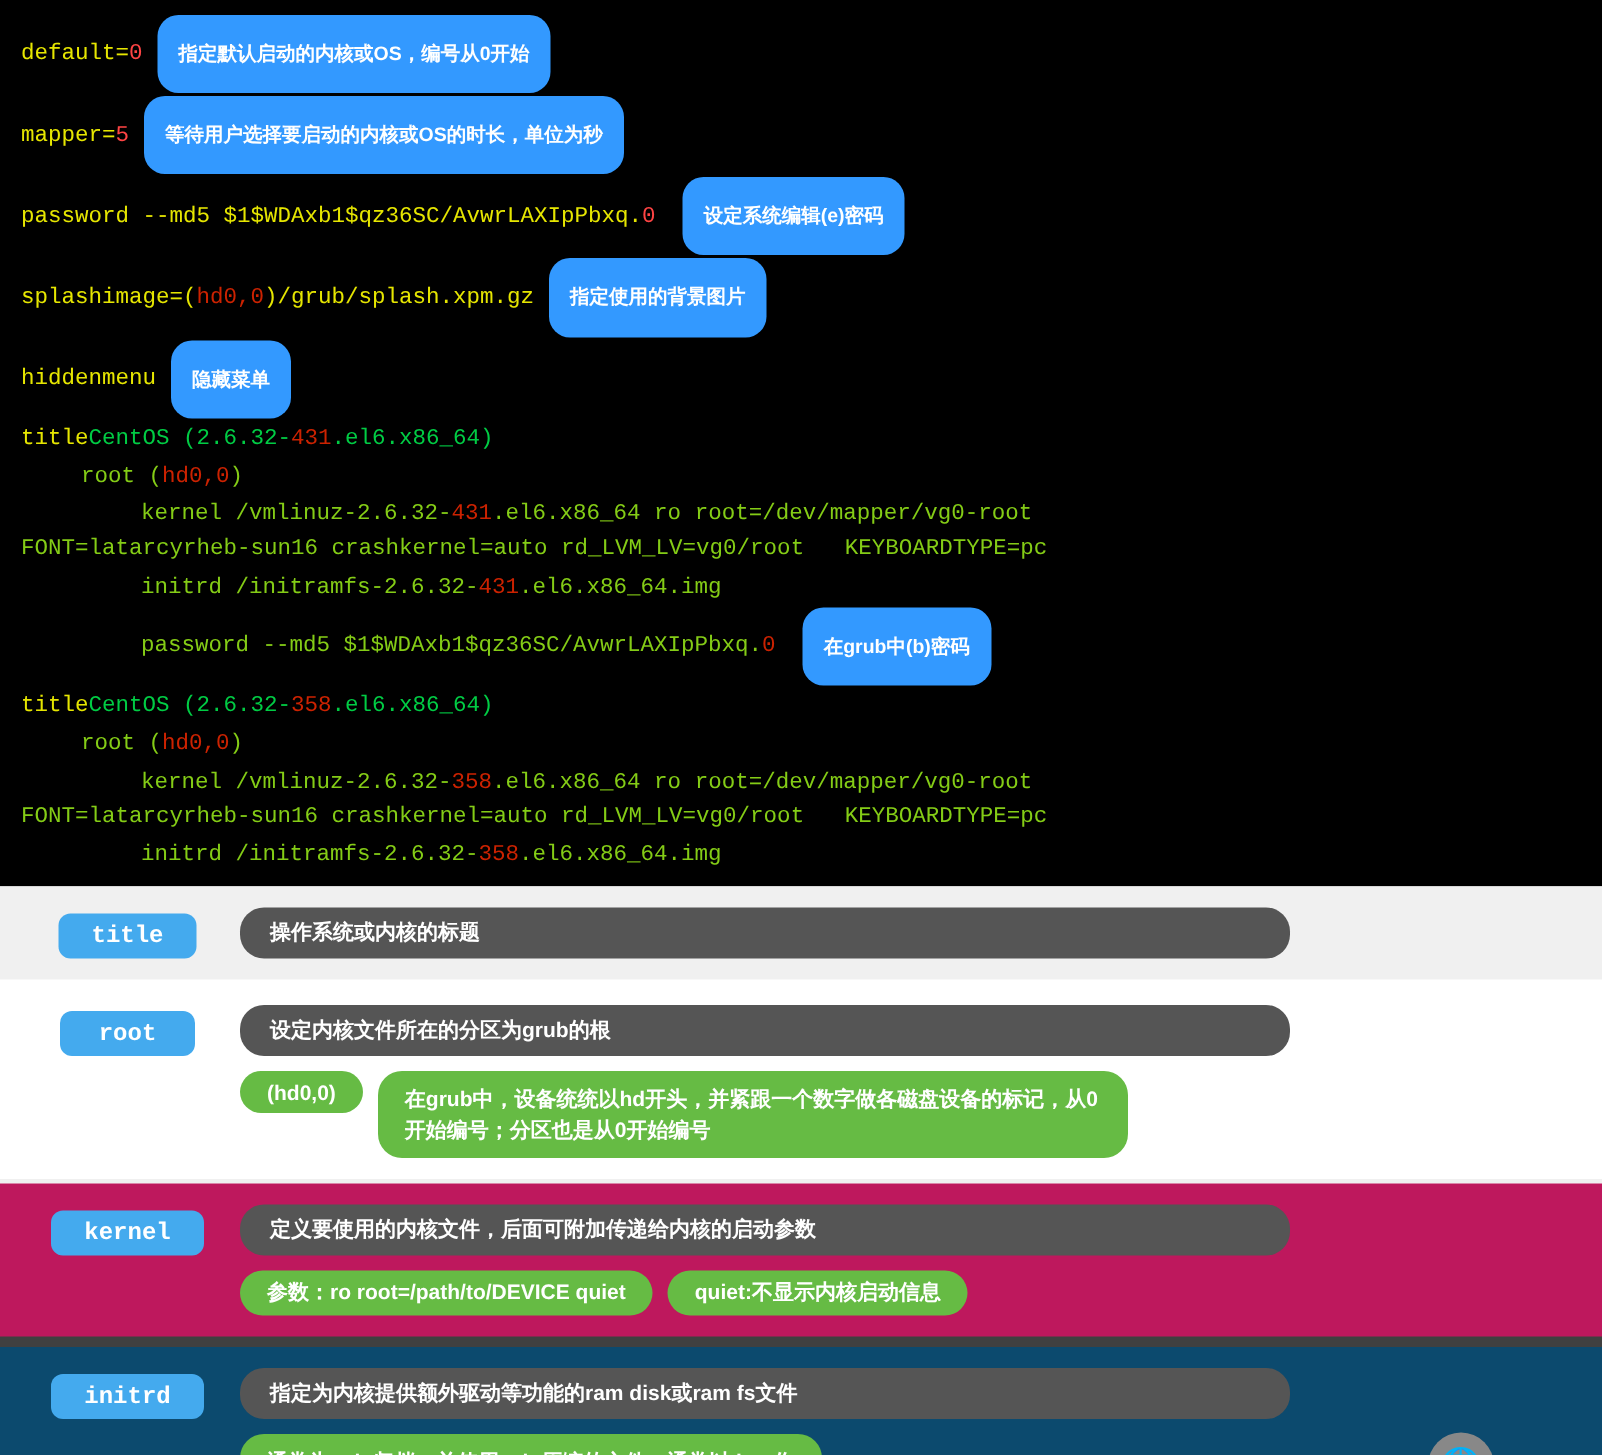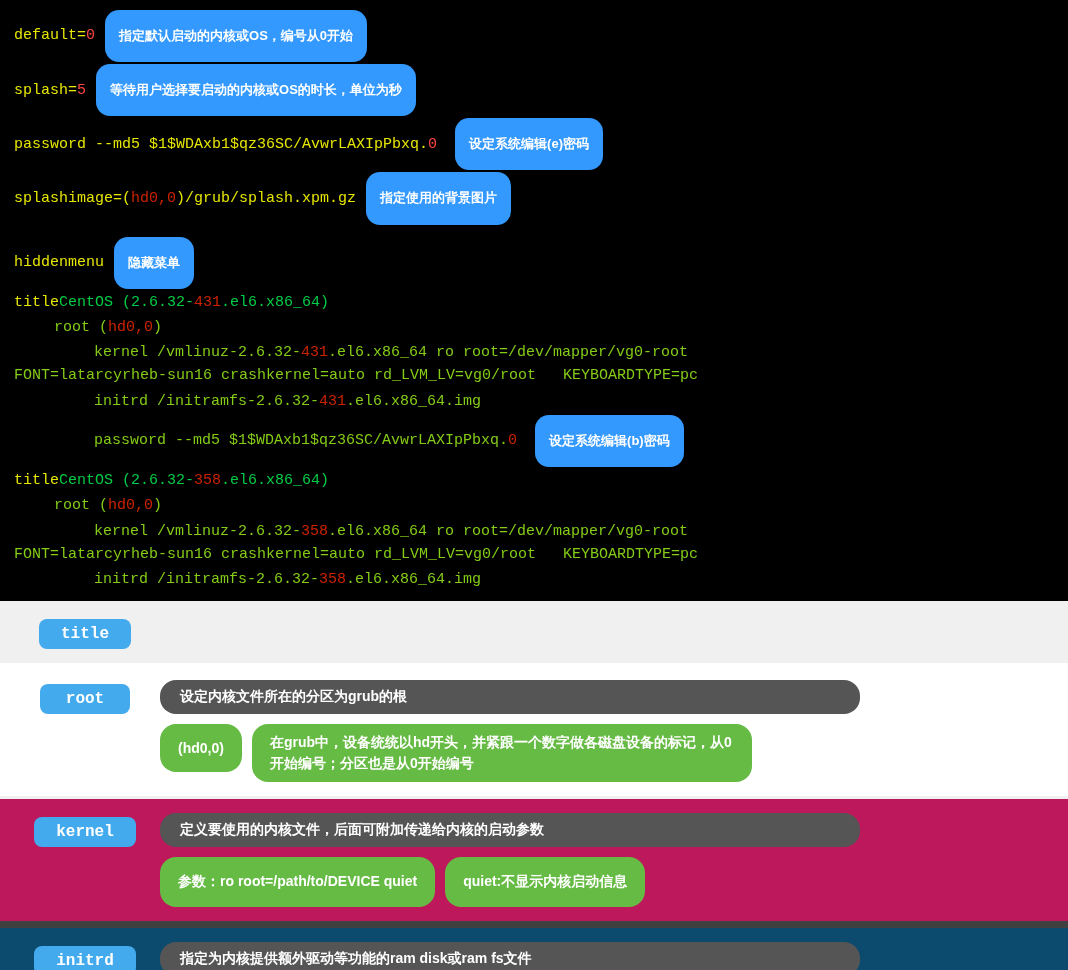--- a/index.html
+++ b/index.html
@@ -107,21 +107,21 @@
       display: flex;
       align-items: flex-start;
       gap: 10px;
       flex-wrap: wrap;
     }
 
     .hd-pill {
       background: #66bb44;
       color: #fff;
       border-radius: 16px;
-      padding: 16px 18px;
+      padding: 6px 18px;
       font-family: 'Microsoft YaHei', 'SimHei', sans-serif;
       font-size: 14px;
       font-weight: bold;
       white-space: nowrap;
     }
 
     .hd-desc-pill {
       background: #66bb44;
       color: #fff;
       border-radius: 16px;
@@ -169,32 +169,32 @@
 
 <div class="code-section">
 
   <div class="code-line" style="margin-bottom:2px;">
     <span class="c-yellow">default=</span>
       <span class="c-red">0</span>
     <span class="bubble bubble-blue">指定默认启动的内核或OS，编号从0开始</span>
   </div>
 
   <div class="code-line" style="margin-bottom:2px;">
-    <span class="c-yellow">splash=</span>
+    <span class="c-yellow">mapper=</span>
       <span class="c-red">5</span>
     <span class="bubble bubble-blue">等待用户选择要启动的内核或OS的时长，单位为秒</span>
   </div>
 
   <div class="code-line" style="margin-bottom:2px;">
     <span class="c-yellow">password --md5 $1$WDAxb1$qz36SC/AvwrLAXIpPbxq.</span>
       <span class="c-red">0</span>
     <span class="bubble bubble-blue" style="margin-left:18px;">设定系统编辑(e)密码</span>
   </div>
 
-  <div class="code-line" style="margin-bottom:12px;">
+  <div class="code-line" style="margin-bottom:2px;">
     <span class="c-yellow">splashimage=(</span>
       <span class="c-darkred">hd0,0</span>
       <span class="c-yellow">)/grub/splash.xpm.gz</span>
     <span class="bubble bubble-blue">指定使用的背景图片</span>
   </div>
 
   <div class="code-line" style="margin-bottom:2px;">
     <span class="c-yellow">hiddenmenu</span>
     <span class="bubble bubble-blue">隐藏菜单</span>
   </div>
@@ -223,21 +223,21 @@
 
   <div class="code-line" style="margin-bottom:2px;padding-left:80px;">
     <span class="c-cyan">initrd /initramfs-2.6.32-</span>
       <span class="c-darkred">431</span>
       <span class="c-cyan">.el6.x86_64.img</span>
   </div>
 
   <div class="code-line" style="margin-bottom:2px;padding-left:80px;">
     <span class="c-cyan">password --md5 $1$WDAxb1$qz36SC/AvwrLAXIpPbxq.</span>
       <span class="c-darkred">0</span>
-    <span class="bubble bubble-blue" style="margin-left:18px;">设定系统编辑(b)密码</span>
+    <span class="bubble bubble-blue" style="margin-left:18px;">在grub中(b)密码</span>
   </div>
 
   <div class="code-line" style="margin-bottom:2px;">
     <span class="c-yellow">title </span>
       <span class="c-green">CentOS (2.6.32-</span>
       <span class="c-darkred">358</span>
       <span class="c-green">.el6.x86_64)</span>
   </div>
 
   <div class="code-line" style="margin-bottom:2px;padding-left:40px;">
@@ -260,20 +260,23 @@
       <span class="c-darkred">358</span>
       <span class="c-cyan">.el6.x86_64.img</span>
   </div>
 </div>
 
 <div class="explain-section-wrap">
 
   <div class="explain-row" style="background:#f0f0f0; border-bottom:3px solid #fff;">
     <div class="explain-left">
       <span class="keyword-badge">title</span>
+    </div>
+    <div class="explain-right">
+      <div class="desc-pill">操作系统或内核的标题</div>
     </div>
   </div>
 
   <div class="explain-row" style="background:#fff; border-bottom:3px solid #f0f0f0;">
     <div class="explain-left">
       <span class="keyword-badge">root</span>
     </div>
     <div class="explain-right">
       <div class="desc-pill">设定内核文件所在的分区为grub的根</div>
       <div class="desc-row">

